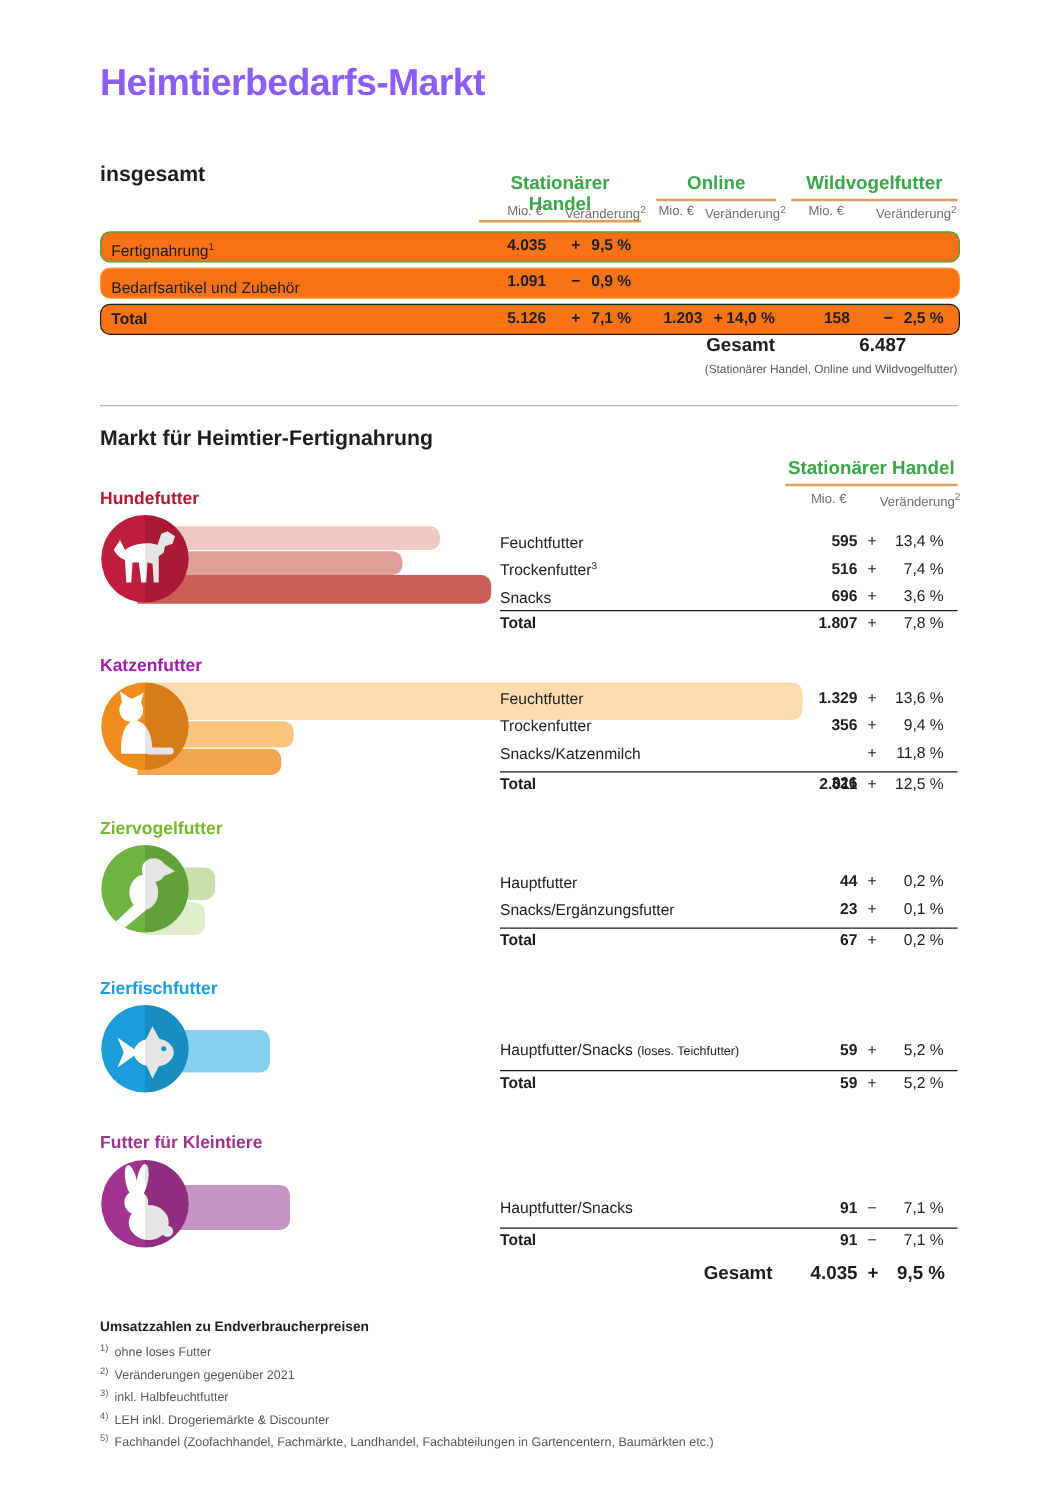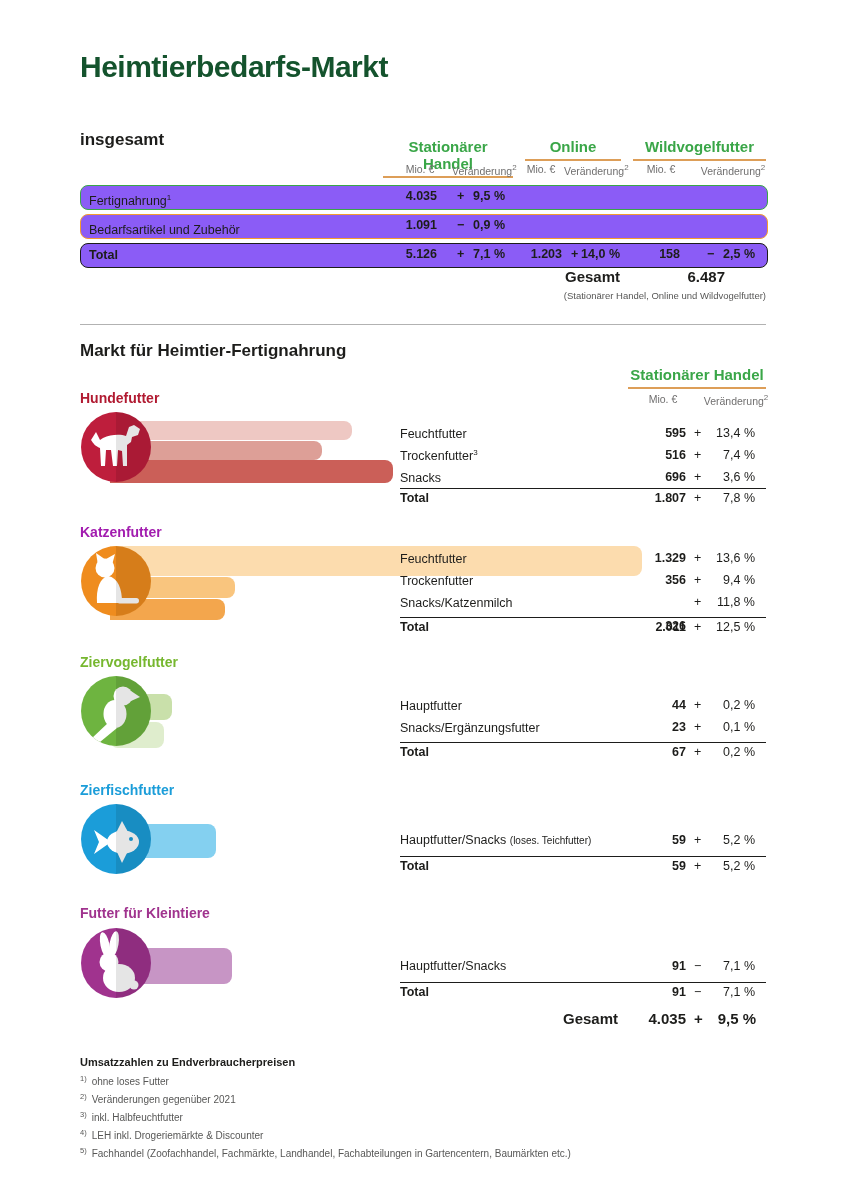--- a/index.html
+++ b/index.html
@@ -1,25 +1,25 @@
 <!DOCTYPE html>
 <html><head>
 <meta charset="utf-8">
 <style>
   html,body{margin:0;padding:0;background:#fff;}
   .page{position:relative;width:848px;height:1200px;background:#fff;
         font-family:"Liberation Sans","DejaVu Sans",sans-serif;color:#1d1d1b;overflow:hidden;}
   .abs{position:absolute;}
-  .title{left:80px;top:50px;font-size:30px;font-weight:bold;color:#14532d;letter-spacing:-0.5px;}
+  .title{left:80px;top:50px;font-size:30px;font-weight:bold;color:#8b5cf6;letter-spacing:-0.5px;}
   .h2{font-size:17px;font-weight:bold;line-height:21px;color:#1d1d1b;}
   .grp{font-size:15px;font-weight:bold;color:#3aa648;text-align:center;
        border-bottom:2px solid #dd9e58;padding-bottom:4px;}
   .sh{top:163px;font-size:10.5px;color:#706f6f;text-align:center;}
   sup{font-size:8px;}
-  .rowbox{left:80px;width:686px;height:23px;border-radius:8px;border:1.4px solid;background:#8b5cf6;}
+  .rowbox{left:80px;width:686px;height:23px;border-radius:8px;border:1.4px solid;background:#f97316;}
   .rowbox .lbl{position:absolute;left:8px;top:0;line-height:23px;font-size:12.5px;}
   .cell{font-size:12.5px;line-height:16px;}
   .num{font-weight:bold;text-align:right;}
   .pct{display:flex;justify-content:space-between;}
   .pct.bold{font-weight:bold;}
   .s-v1{left:378px;width:59px}.s-p1{left:457px;width:48px}
   .s-v2{left:504px;width:58px}.s-p2{left:571px;width:49px}
   .s-v3{left:624px;width:56px}.s-p3{left:707px;width:48px}
   .boxline{line-height:23px !important;}
   .gesamt{font-size:15px;font-weight:bold;}

